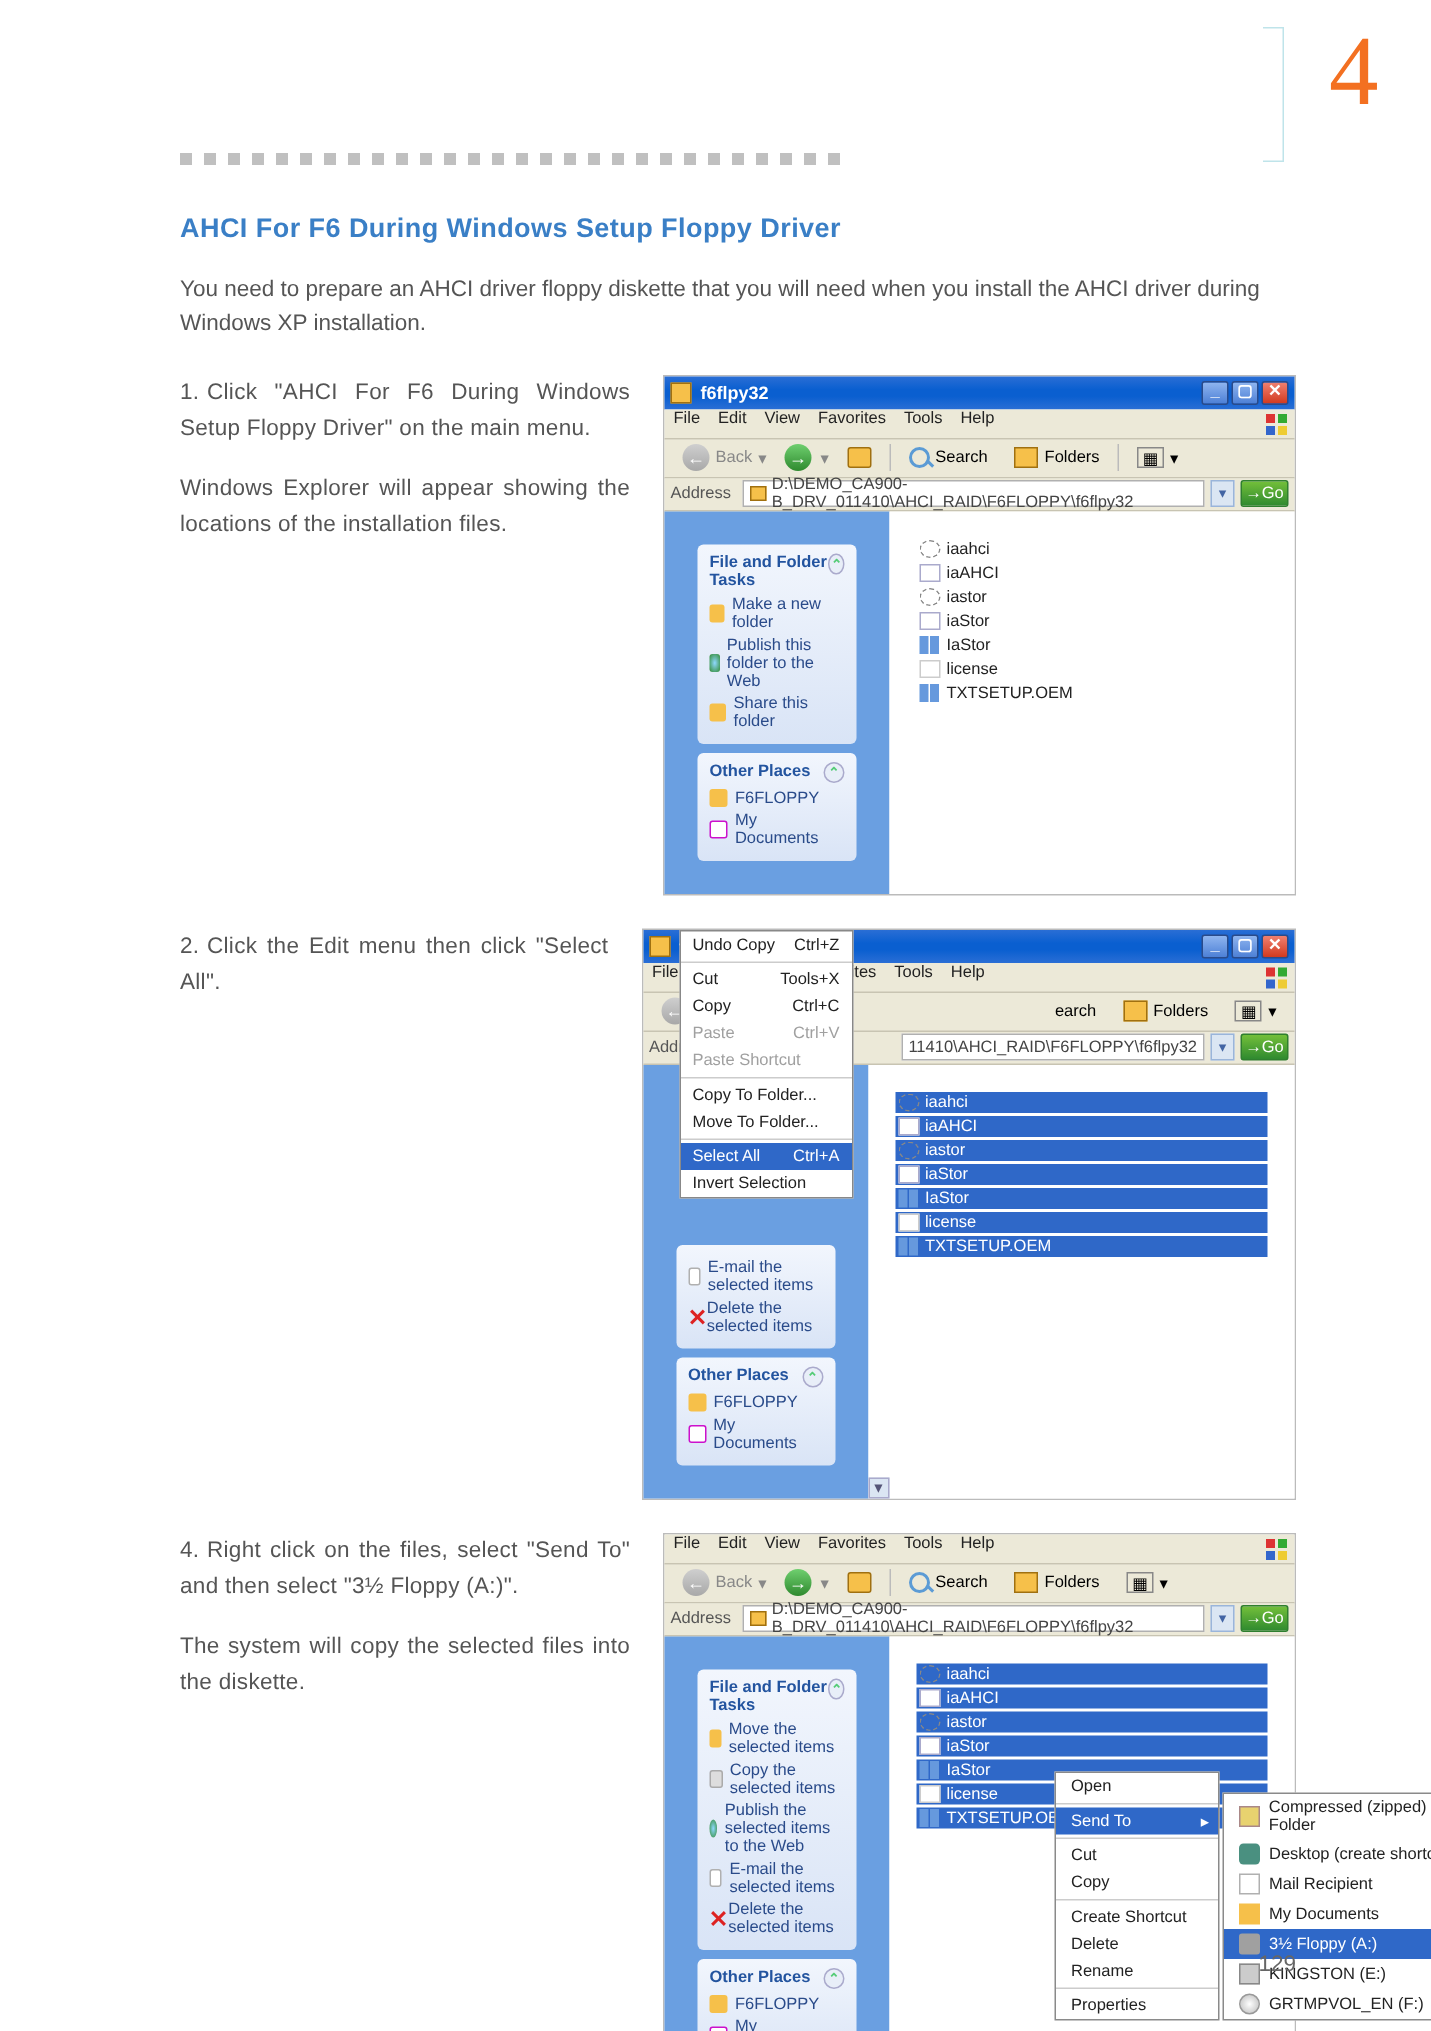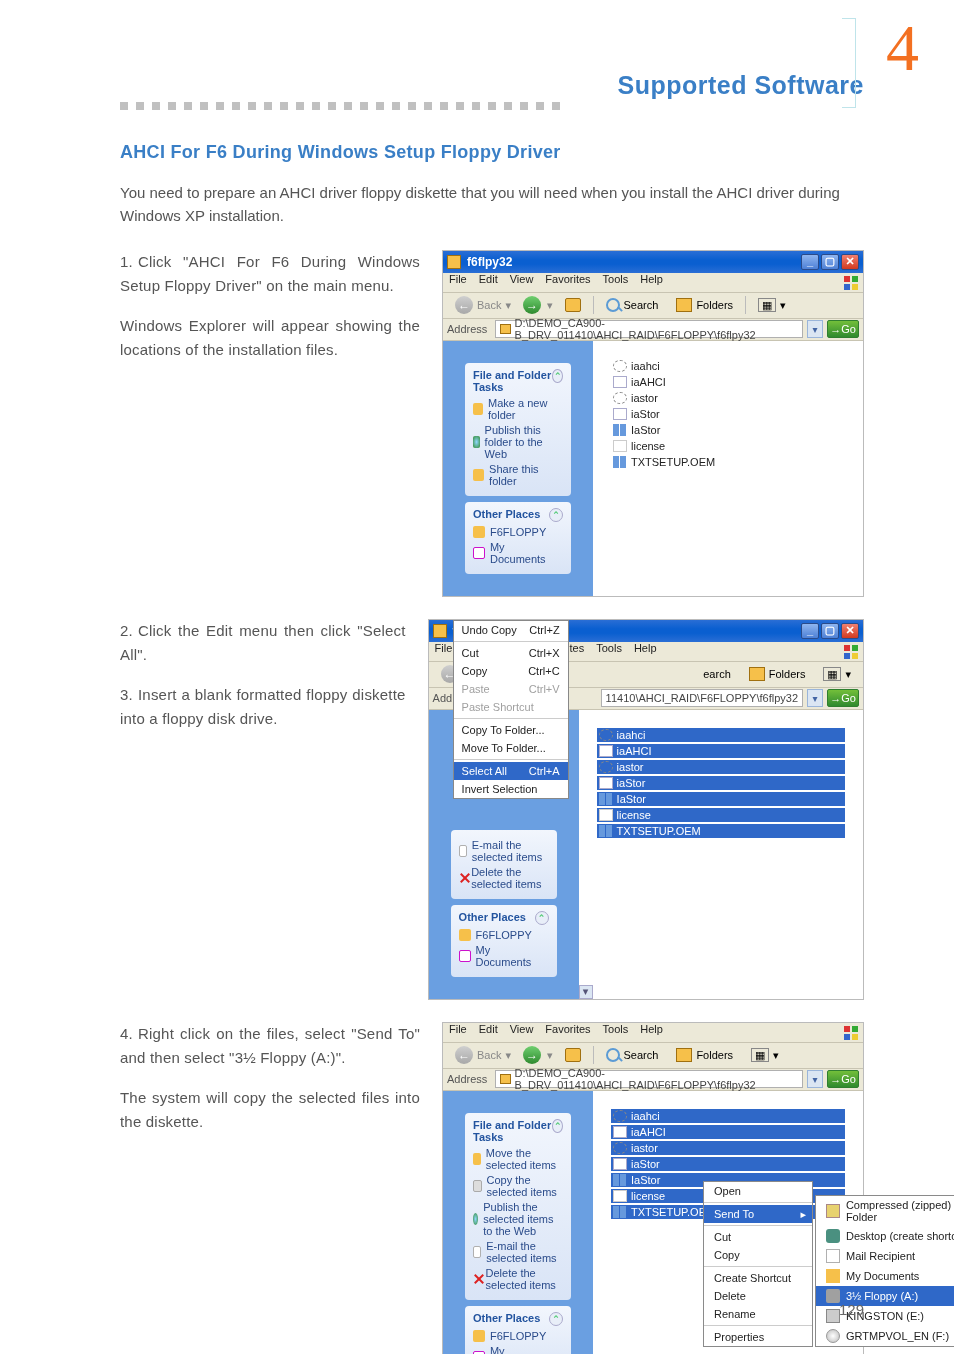--- a/index.html
+++ b/index.html
@@ -260,21 +260,20 @@
         <div class="dot"></div>
         <div class="dot"></div>
         <div class="dot"></div>
         <div class="dot"></div>
         <div class="dot"></div>
         <div class="dot"></div>
         <div class="dot"></div>
         <div class="dot"></div>
         <div class="dot"></div>
     </div>
-    <h1 class="header-title">Supported Software</h1>
   </div>
 
   <h2 class="section-title">AHCI For F6 During Windows Setup Floppy Driver</h2>
 
   <p class="intro">You need to prepare an AHCI driver floppy diskette that you will need when you install the AHCI driver during Windows XP installation.</p>
 
   <div class="step-row">
     <div class="step-text">
       <p><span class="step-num">1.</span><span>Click "AHCI For F6 During Windows Setup Floppy Driver" on the main menu.</span></p>
       <p>Windows Explorer will appear showing the locations of the installation files.</p>
@@ -415,21 +414,20 @@
               </div>
           </div>
         </div>
       </div>
     </div>
   </div>
 
   <div class="step-row">
     <div class="step-text">
       <p><span class="step-num">2.</span><span>Click the Edit menu then click "Select All".</span></p>
-      <p><span class="step-num">3.</span><span>Insert a blank formatted floppy diskette into a floppy disk drive.</span></p>
     </div>
     <div class="shot">
       <div class="titlebar">
         <span class="icon"></span>
         <span>f6flpy32</span>
         <span class="spacer"></span>
         <span class="winbtns">
           <span class="winbtn">_</span>
           <span class="winbtn">▢</span>
           <span class="winbtn close">✕</span>
@@ -456,21 +454,21 @@
             <span class="rnd grey">←</span>
           </span>
         <div class="editmenu" id="editmenu">
             <div class="emr">
               <span>Undo Copy</span>
               <span>Ctrl+Z</span>
             </div>
             <hr>
             <div class="emr">
               <span>Cut</span>
-              <span>Ctrl+X</span>
+              <span>Tools+X</span>
             </div>
             <div class="emr">
               <span>Copy</span>
               <span>Ctrl+C</span>
             </div>
             <div class="emr dis">
               <span>Paste</span>
               <span>Ctrl+V</span>
             </div>
             <div class="emr dis">

